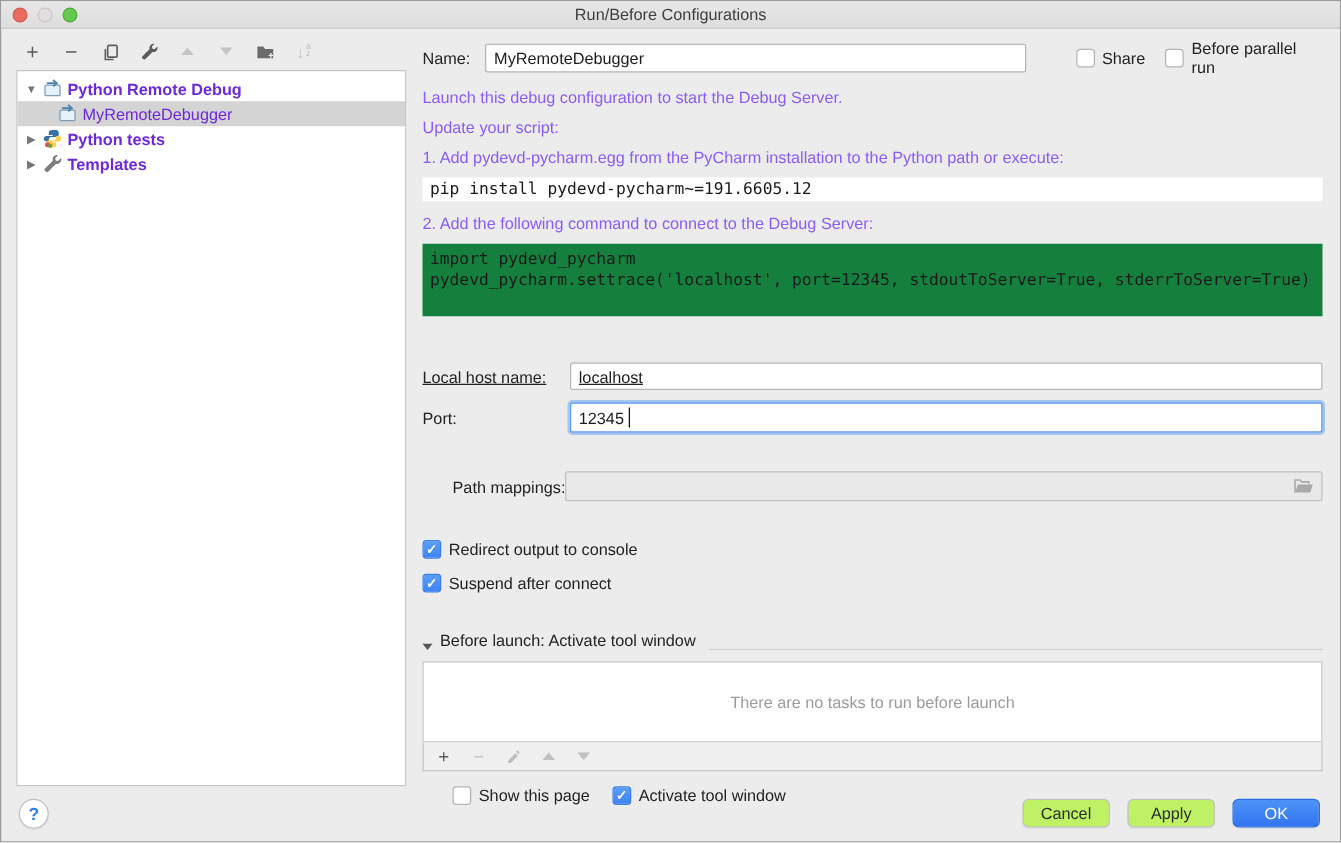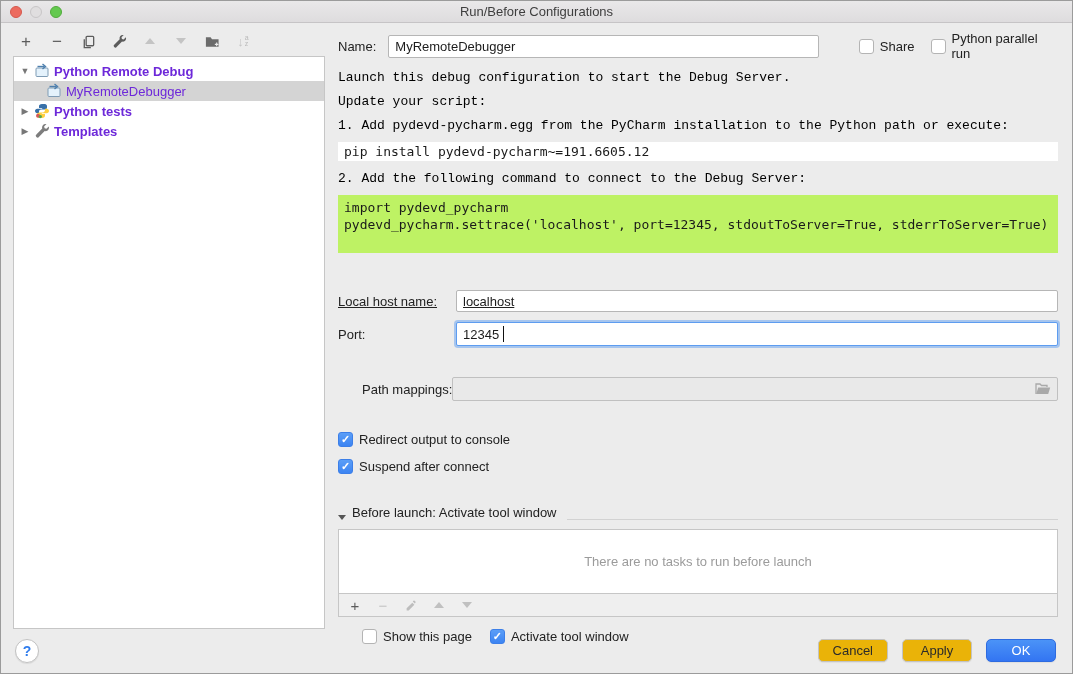--- a/index.html
+++ b/index.html
@@ -45,24 +45,24 @@
   .name-row { margin-bottom:9px; }
   .name-row label { margin-right:12px; }
   .txt { font-family:"Liberation Sans",sans-serif; font-size:13px; color:#1c1c1c; background:#fff; border:1px solid #b6b6b6; border-radius:2px; height:23px; padding:0 6px; outline:none; }
   .name-input { width:438px; }
   .cbx { width:15px; height:15px; border:1px solid #b4b4b4; border-radius:3px; background:#fff; display:inline-flex; align-items:center; justify-content:center; flex:0 0 15px; }
   .cbx.checked { background:linear-gradient(#5b9ef7,#3c84f2); border-color:#3c7fe8; color:#fff; font-size:11px; font-weight:bold; }
   .cbx-lab { margin-left:6px; }
   .gap-share { margin-left:40px; }
   .gap-apr { margin-left:16px; }
 
-  .para { margin:4px 0 8px 0; color:#000000;font-family:Liberation Mono, monospace; }
+  .para { margin:4px 0 8px 0; color:#8b5cf6; }
   .para.tight { margin:0 0 9px 0; }
   .code-strip { background:#fff; font-family:"DejaVu Sans Mono", monospace; font-size:13px; color:#1a1a1a; padding:2px 6px; margin:2px 0 10px 0; }
-  .code-block { background:#bef264; font-family:"DejaVu Sans Mono", monospace; font-size:13px; color:#1a1a1a; line-height:17px; padding:4px 6px 20px 6px; margin:2px 0 0 0; }
+  .code-block { background:#15803d; font-family:"DejaVu Sans Mono", monospace; font-size:13px; color:#1a1a1a; line-height:17px; padding:4px 6px 20px 6px; margin:2px 0 0 0; }
 
   .field-row { margin-top:10px; }
   .field-row .flabel { width:118px; flex:0 0 118px; }
   .field-input { flex:1; height:22px; }
   .port-wrap { position:relative; flex:1; }
   .port-input { width:100%; height:24px; border:1px solid #5d9cf0; box-shadow:0 0 0 2px rgba(110,165,240,.55); }
   .caret { position:absolute; left:47px; top:4px; width:1px; height:16px; background:#111; }
 
   .pm-row { margin-top:31px;margin-left:24px; }
   .pm-field { flex:1; height:24px; background:#e9e9e9; border:1px solid #c0c0c0; border-radius:2px; display:flex; align-items:center; justify-content:flex-end; padding:0 6px; }
@@ -80,21 +80,21 @@
   .tasks-toolbar { height:23px; background:#efefef; border:1px solid #c6c6c6; border-top:0; display:flex; align-items:center; gap:12px; padding-left:8px; }
   .tasks-toolbar .tbtn { width:16px; height:16px; font-size:15px; }
   .stri-up { width:0;height:0;border-left:5px solid transparent;border-right:5px solid transparent;border-bottom:6px solid #c0c0c0; }
   .stri-down { width:0;height:0;border-left:5px solid transparent;border-right:5px solid transparent;border-top:6px solid #c0c0c0; }
 
   .page-row { margin-top:12px; display:flex; align-items:flex-start;padding-left:24px; }
   .gap-atw { margin-left:18px; }
 
   
   .footer { position:absolute; right:16px; bottom:11px; display:flex; gap:14px; }
-  .btn { min-width:70px; height:23px; border:1px solid #c3c3c3; border-radius:5px; background:#eab308; font-family:"Liberation Sans",sans-serif; font-size:13px; color:#2b2b2b; display:flex; align-items:center; justify-content:center; padding:0 14px; box-shadow:0 1px 1px rgba(0,0,0,.06); }
+  .btn { min-width:70px; height:23px; border:1px solid #c3c3c3; border-radius:5px; background:#bef264; font-family:"Liberation Sans",sans-serif; font-size:13px; color:#2b2b2b; display:flex; align-items:center; justify-content:center; padding:0 14px; box-shadow:0 1px 1px rgba(0,0,0,.06); }
   .btn.primary { background:linear-gradient(#4b93f7,#3375f2); border-color:#2e6be0; color:#fff; }
 </style>
 </head>
 <body>
 
 <div class="window">
 
   <div class="titlebar">
     <div class="traffic">
       <span class="tl red"></span>
@@ -187,21 +187,21 @@
     </div>
 
   <div class="content">
 
     <div class="row name-row">
       <label>Name:</label>
       <input class="txt name-input" type="text" value="MyRemoteDebugger" style="">
       <span class="cbx gap-share"></span>
       <span class="cbx-lab">Share</span>
       <span class="cbx gap-apr"></span>
-      <span class="cbx-lab">Python parallel run</span>
+      <span class="cbx-lab">Before parallel run</span>
     </div>
 
     <div class="para tight">Launch this debug configuration to start the Debug Server.</div>
     <div class="para tight">Update your script:</div>
     <div class="para tight">1. Add pydevd-pycharm.egg from the PyCharm installation to the Python path or execute:</div>
     <div class="code-strip">pip install pydevd-pycharm~=191.6605.12</div>
     <div class="para tight">2. Add the following command to connect to the Debug Server:</div>
     <div class="code-block">
       <div>import pydevd_pycharm</div>
       <div>pydevd_pycharm.settrace('localhost', port=12345, stdoutToServer=True, stderrToServer=True)</div>

